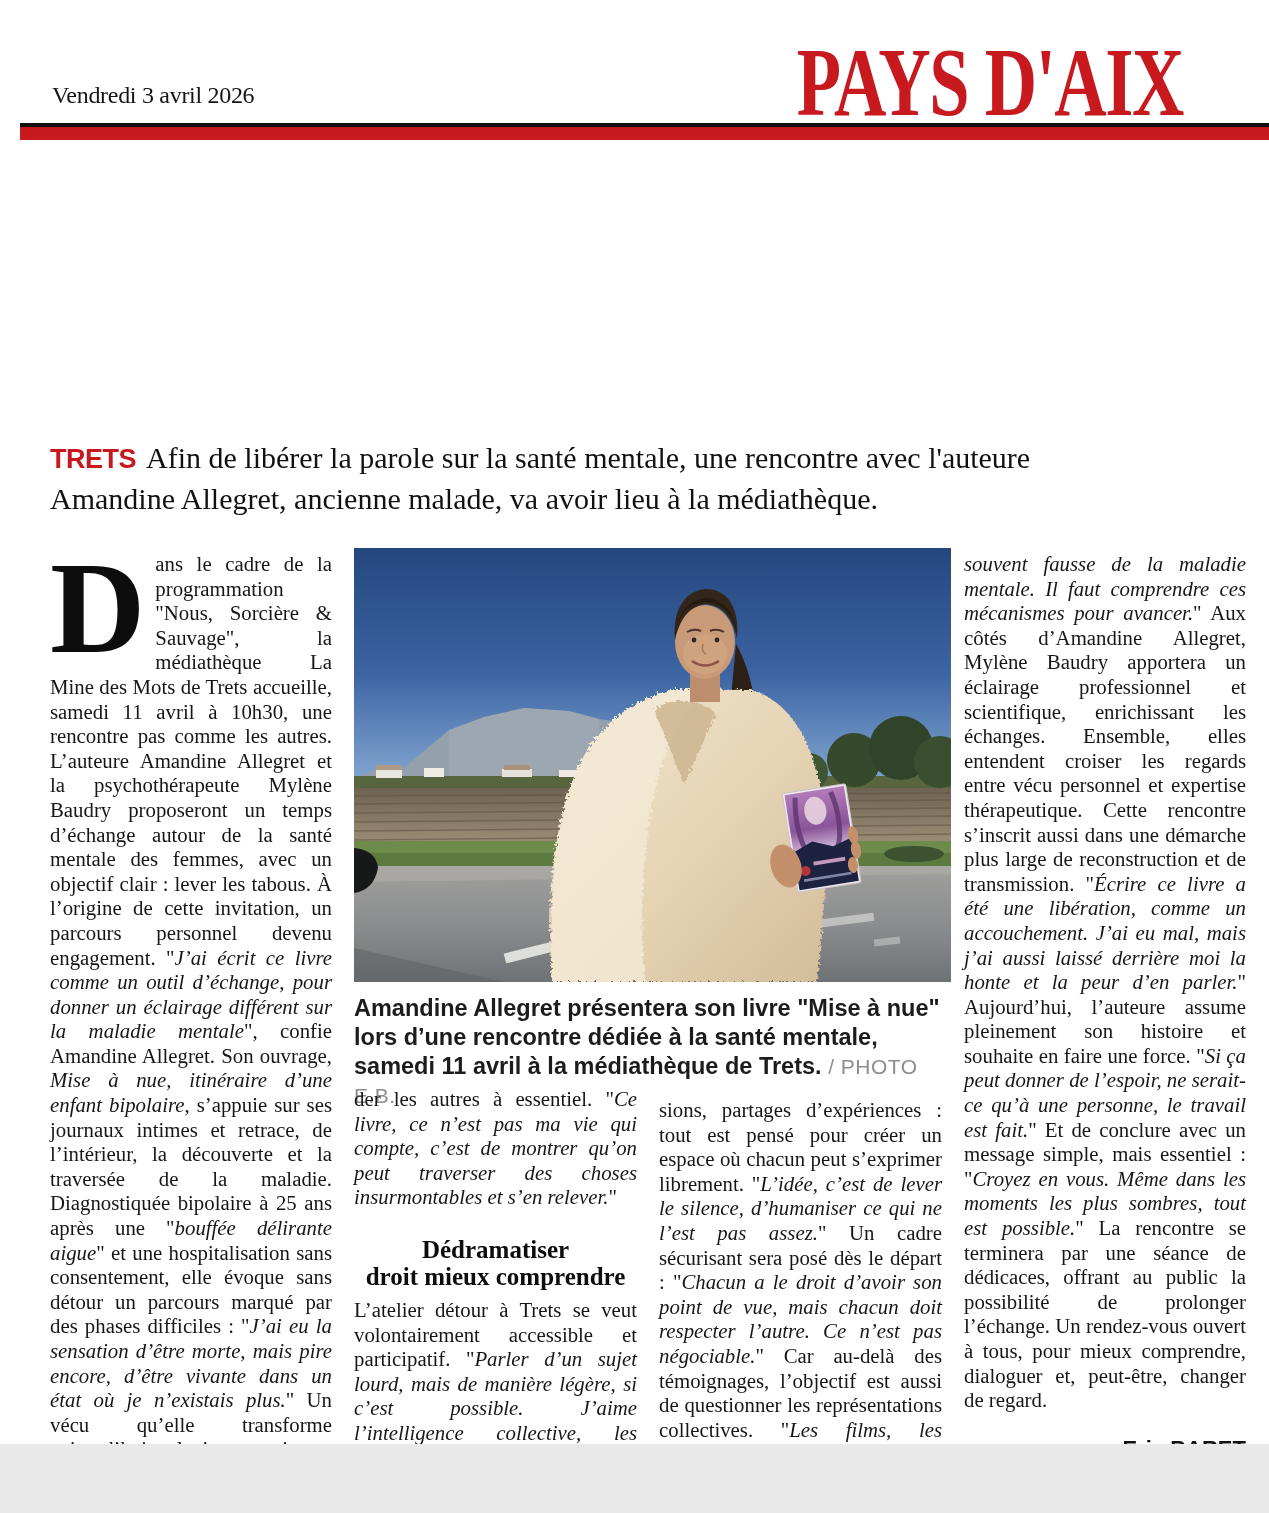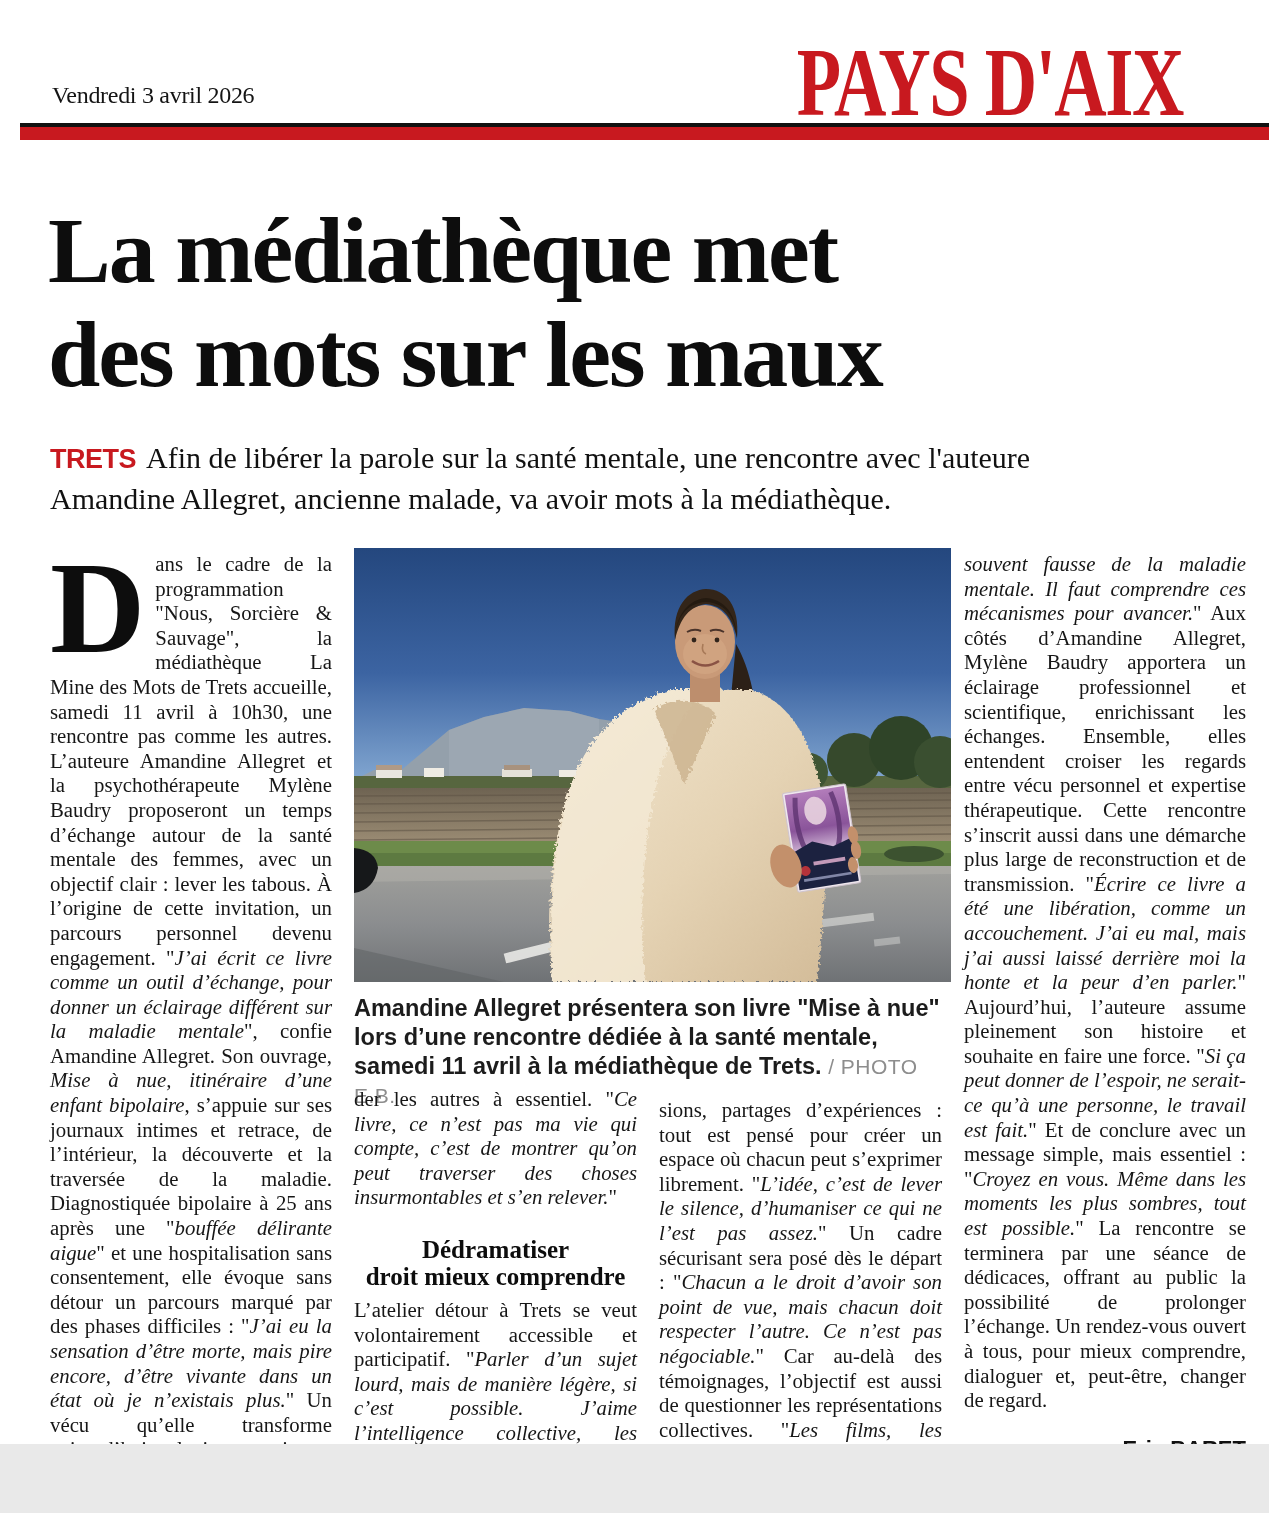--- a/index.html
+++ b/index.html
@@ -76,26 +76,25 @@
 <body>
 
 <div class="page">
 
   <div class="date">Vendredi 3 avril 2026</div>
   <div class="section-title">PAYS D'AIX</div>
   <div class="rule-black"></div>
   <div class="rule-red"></div>
 
   <h1 class="headline" style="margin:0;">
-    <span>La médiathèque met</span><br>
-    <span>des mots sur les maux</span>
+    <br>
   </h1>
 
   <p class="standfirst" style="margin:0;">
-    <span class="kicker">TRETS</span><span>Afin de libérer la parole sur la santé mentale, une rencontre avec l'auteure Amandine Allegret, ancienne malade, va avoir mots à la médiathèque.</span>
+    <span class="kicker">TRETS</span><span>Afin de libérer la parole sur la santé mentale, une rencontre avec l'auteure Amandine Allegret, ancienne malade, va avoir lieu à la médiathèque.</span>
   </p>
 
   <figure class="photo" style="margin:0;">
     <svg width="597" height="434" viewBox="0 0 597 434" xmlns="http://www.w3.org/2000/svg">
       <defs>
         <linearGradient id="skyGrad" x1="0" y1="0" x2="0" y2="1">
           <stop offset="0" stop-color="#24477e"></stop>
             <stop offset="0.5" stop-color="#3c64a2"></stop>
             <stop offset="1" stop-color="#8db1d8"></stop>
         </linearGradient>

